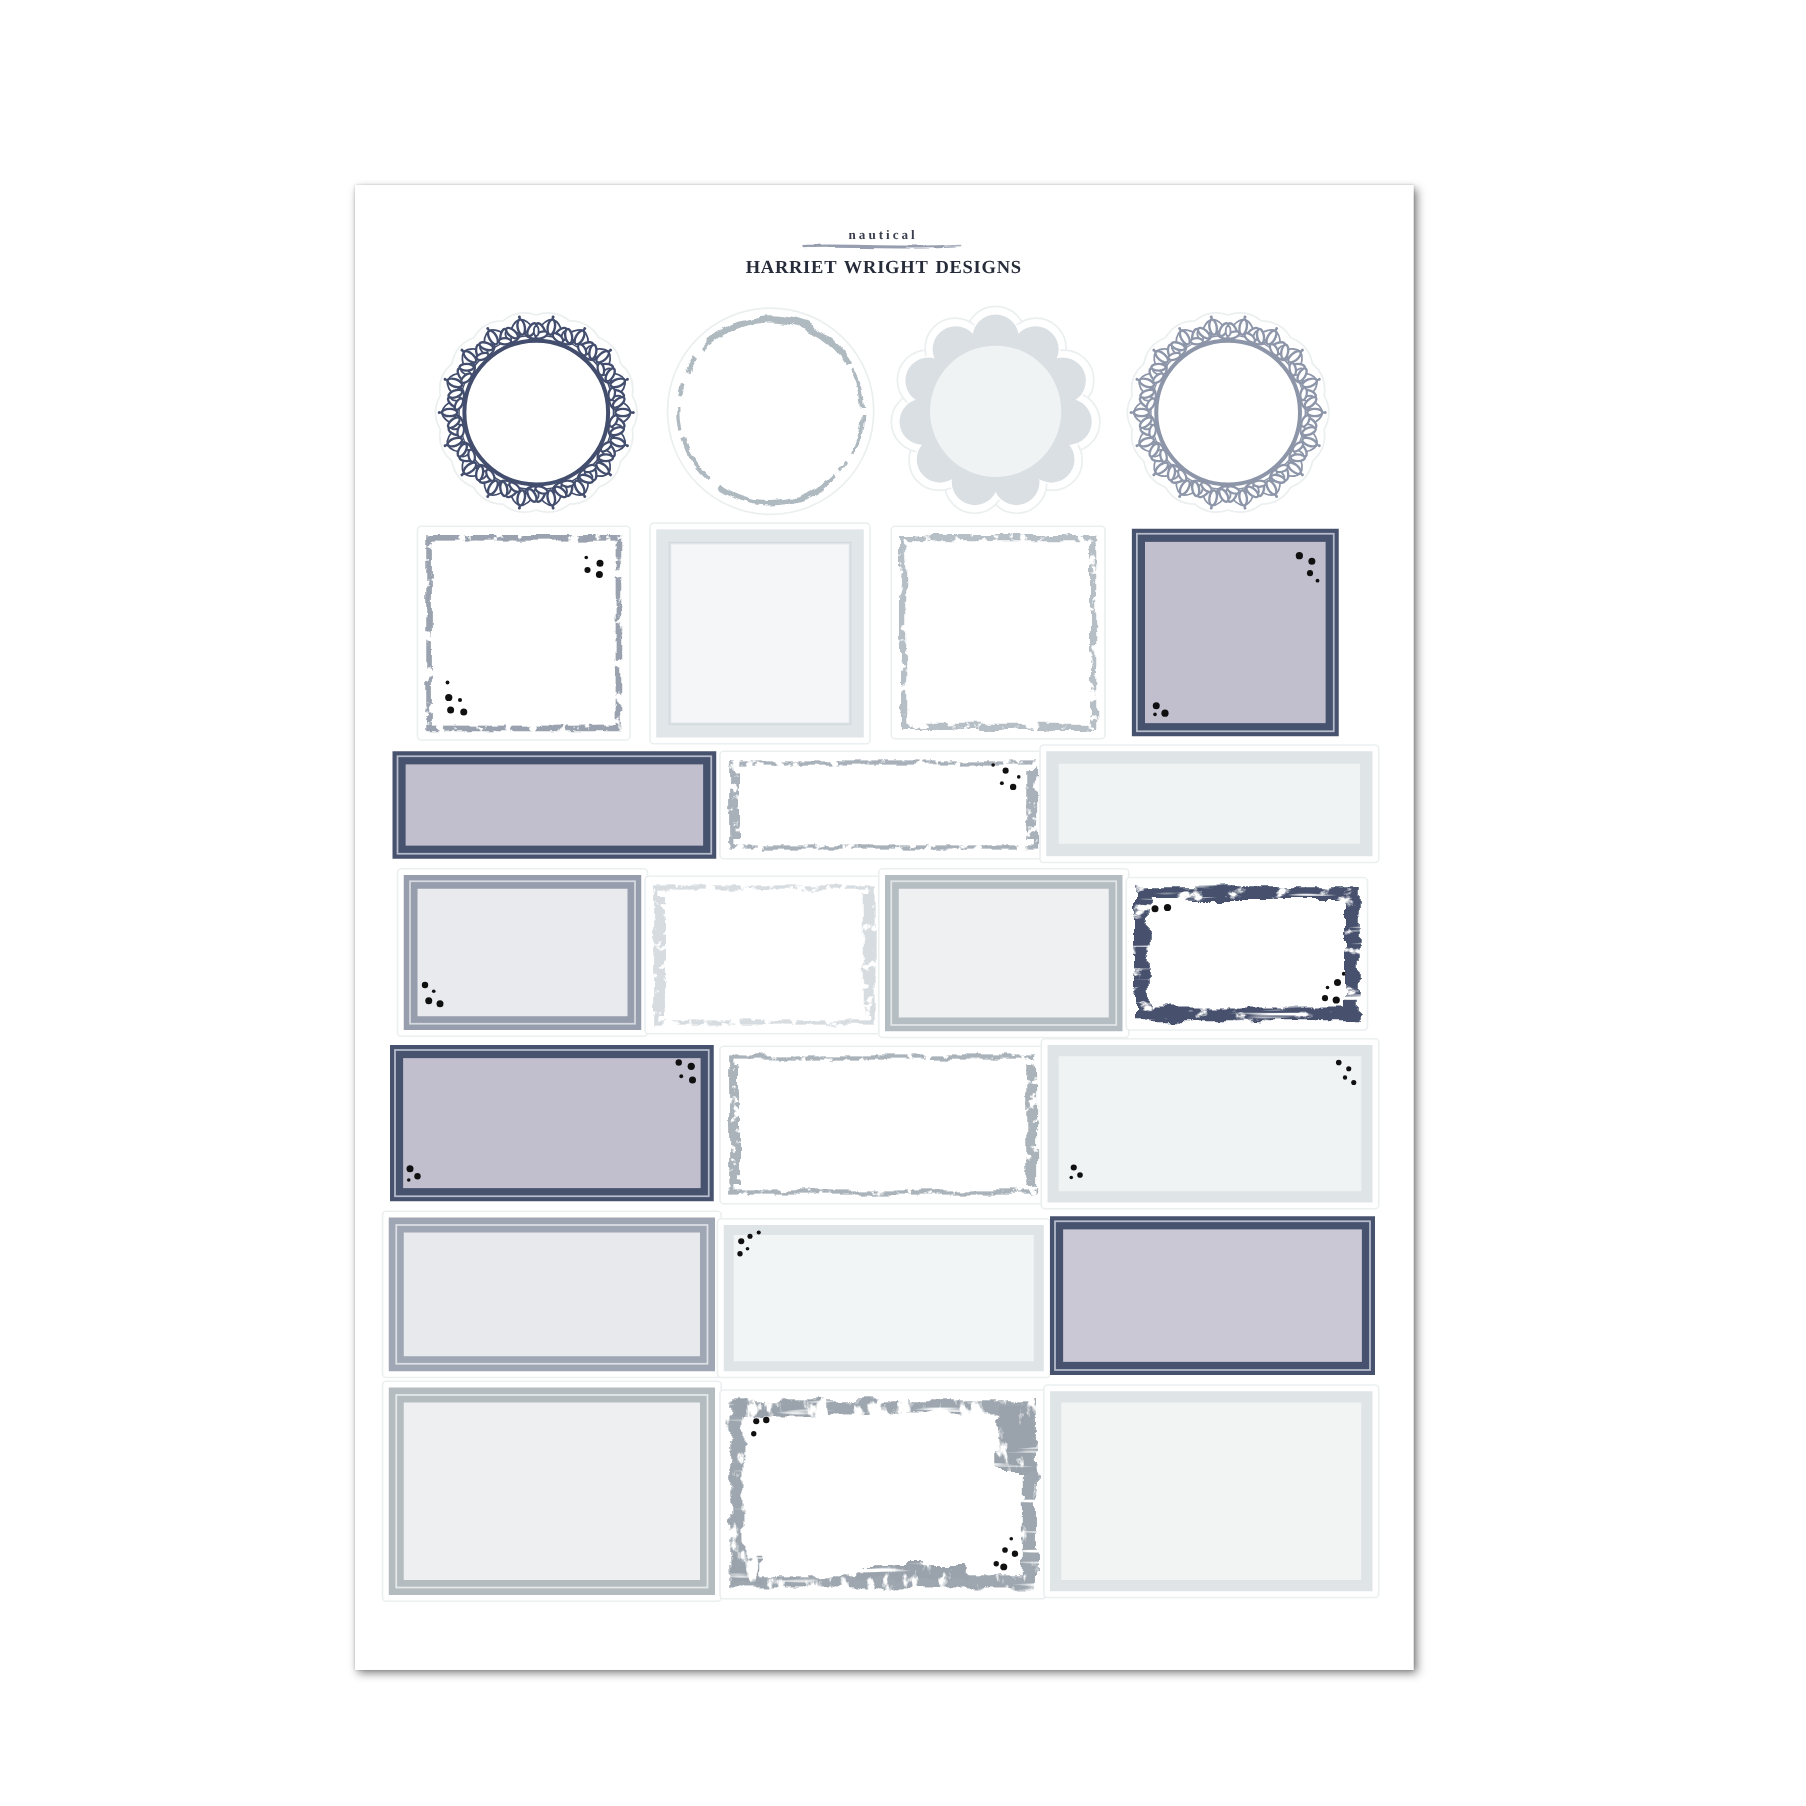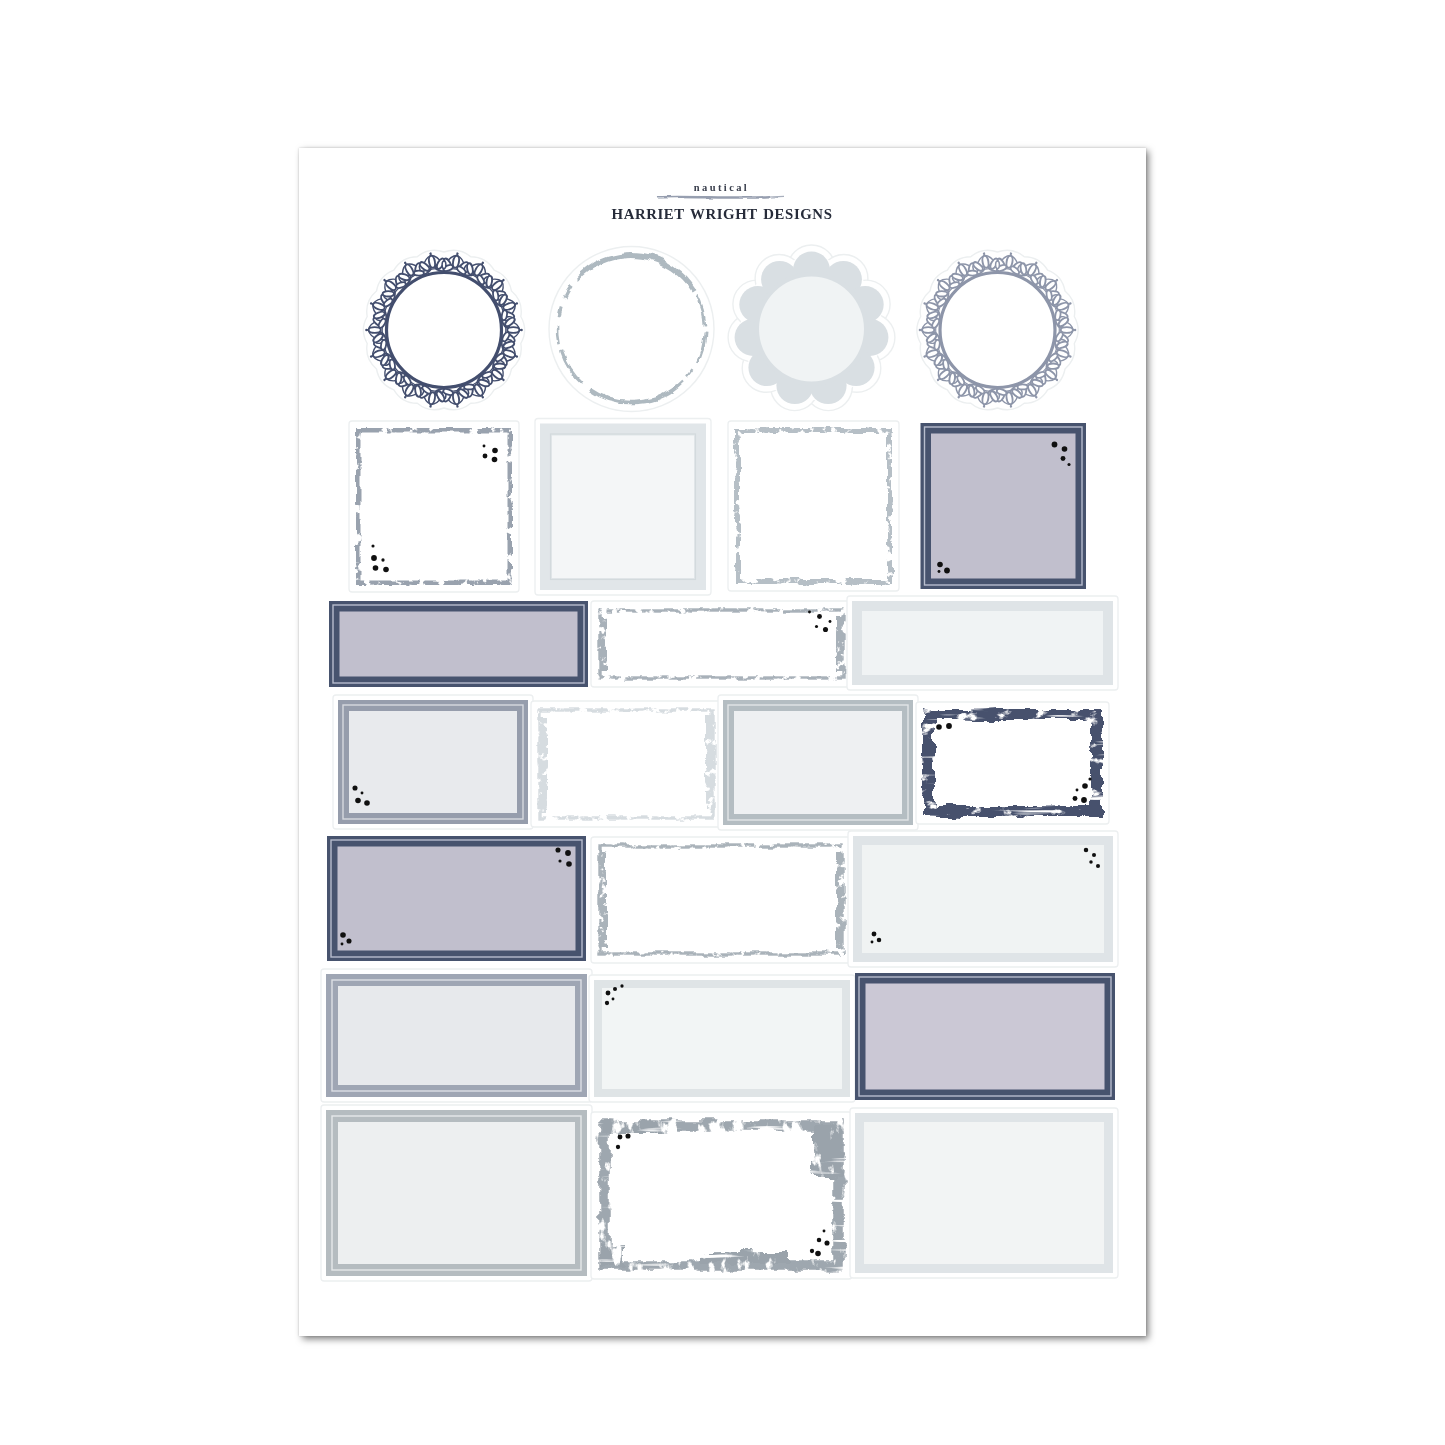--- a/index.html
+++ b/index.html
@@ -1,15 +1,15 @@
 <!DOCTYPE html>
 <html><head><meta charset="utf-8">
 <style>
 html,body{margin:0;padding:0;background:#ffffff;width:1445px;height:1445px;overflow:hidden;font-family:"Liberation Sans",sans-serif;}
-#page{position:absolute;left:299px;top:148px;width:847px;height:1188px;background:#ffffff;
+#page{position:absolute;left:284px;top:148px;width:847px;height:1188px;background:#ffffff;
 box-shadow:0 0 2px rgba(0,0,0,0.18), 2.5px 3px 7px rgba(0,0,0,0.50);}
 </style></head>
 <body>
 
 <div id="page">
 <svg width="847" height="1188" viewBox="299 148 847 1188" xmlns="http://www.w3.org/2000/svg">
 
 <filter id="f1" x="-15%" y="-15%" width="130%" height="130%">
   <feTurbulence type="fractalNoise" baseFrequency="0.07" numOctaves="4" seed="3" result="n"></feTurbulence>
   <feDisplacementMap in="SourceGraphic" in2="n" scale="5" xChannelSelector="R" yChannelSelector="G" result="d"></feDisplacementMap>

